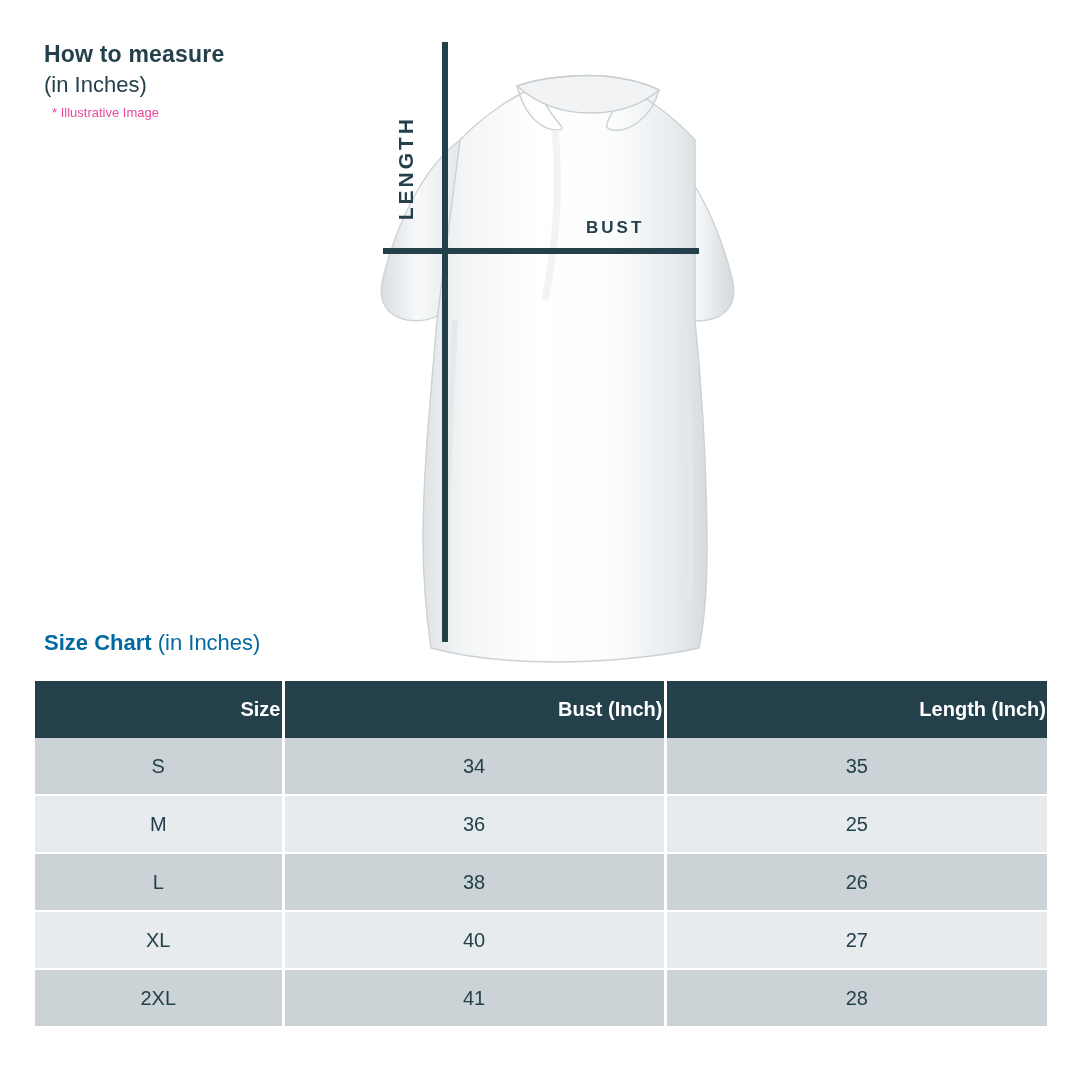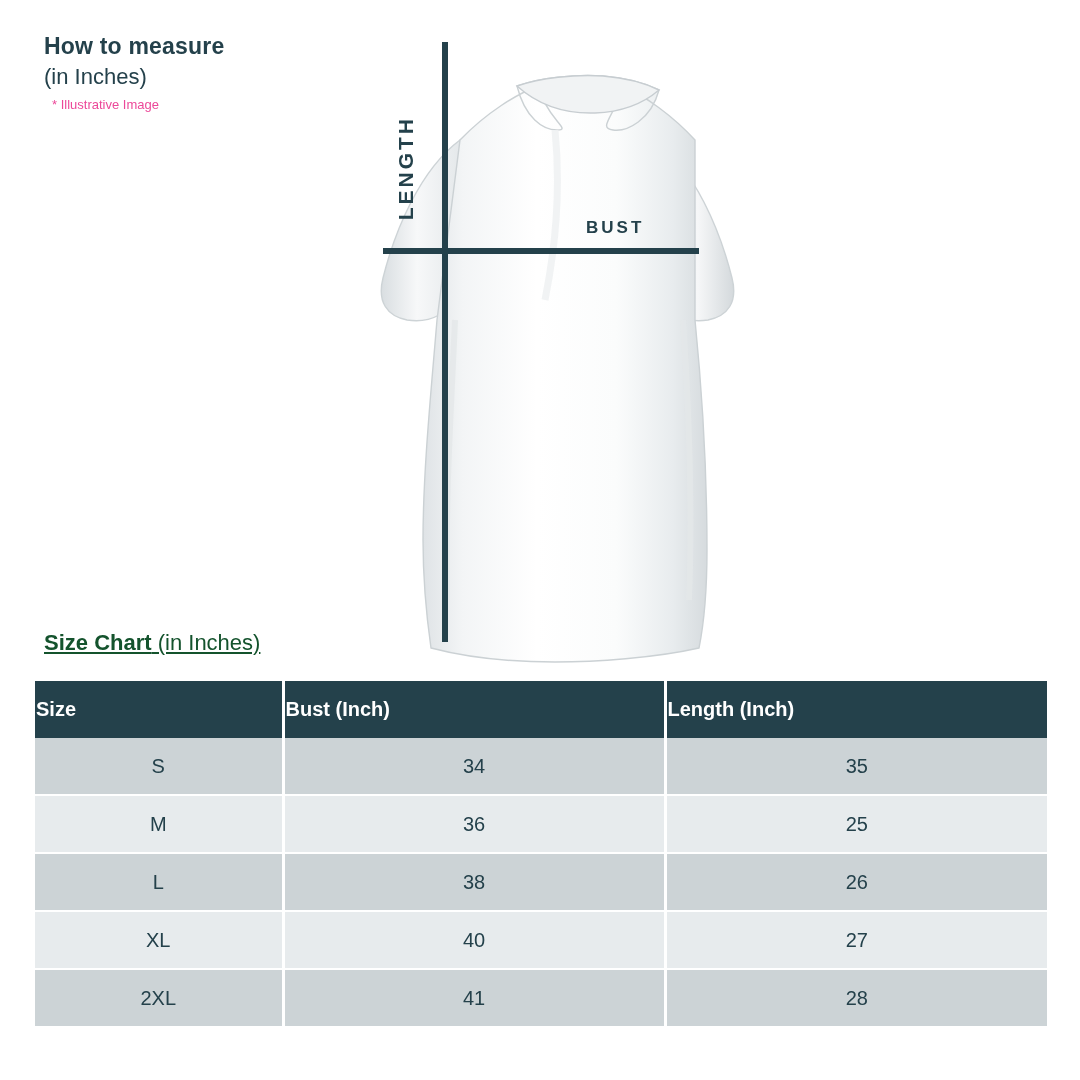--- a/index.html
+++ b/index.html
@@ -13,21 +13,21 @@
     font-family: "Liberation Sans", sans-serif;
     color: #24414b;
     position: relative;
     overflow: hidden;
   }
 
   
   .howto {
     position: absolute;
     left: 44px;
-    top: 32px;
+    top: 40px;
     width: 320px;
   }
   .howto-title {
     font-size: 23px;
     font-weight: bold;
     color: #24414b;
     line-height: 1.25;
     letter-spacing: 0.2px;
   }
   .howto-sub {
@@ -75,22 +75,21 @@
     top: 198px;
     font-size: 17px;
   }
 
   
   .sizechart-head {
     position: absolute;
     left: 44px;
     top: 630px;
     font-size: 22px;
-    color: #14532d;
-    text-decoration: underline;
+    color: #0369a1;
   }
   .sizechart-head b {
     font-weight: bold;
   }
   .sizechart-head span.reg {
     font-weight: normal;
   }
 
   
   .table-wrap {
@@ -103,21 +102,21 @@
     border-collapse: collapse;
     width: 1012px;
     table-layout: fixed;
   }
   table.size-table th {
     background: #24414b;
     color: #ffffff;
     font-size: 20px;
     font-weight: bold;
     height: 55px;
-    text-align: left;
+    text-align: right;
     border-right: 3px solid #ffffff;
   }
   table.size-table th:last-child { border-right: none; margin-left: 30px; }
   table.size-table td {
     font-size: 20px;
     color: #24414b;
     height: 54px;
     text-align: center;
     border-right: 3px solid #ffffff;
     border-bottom: 2px solid #ffffff;

